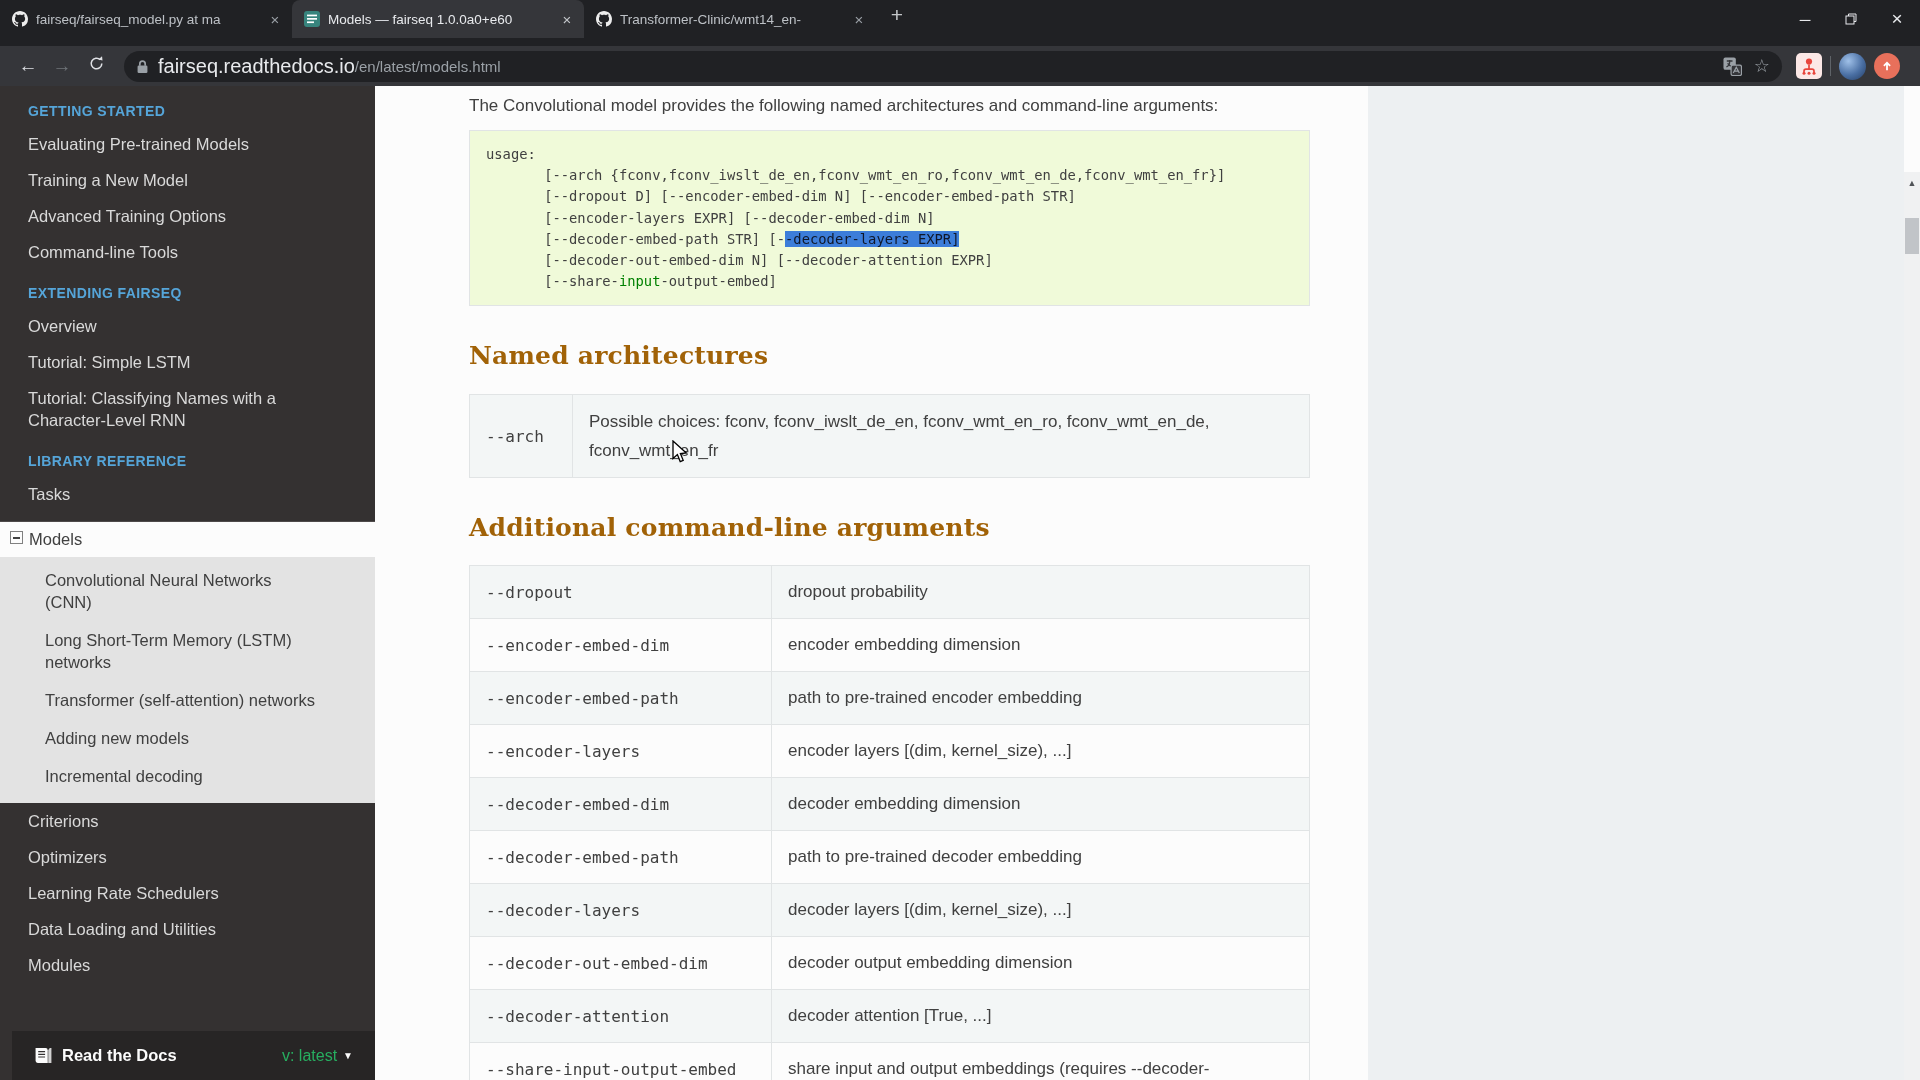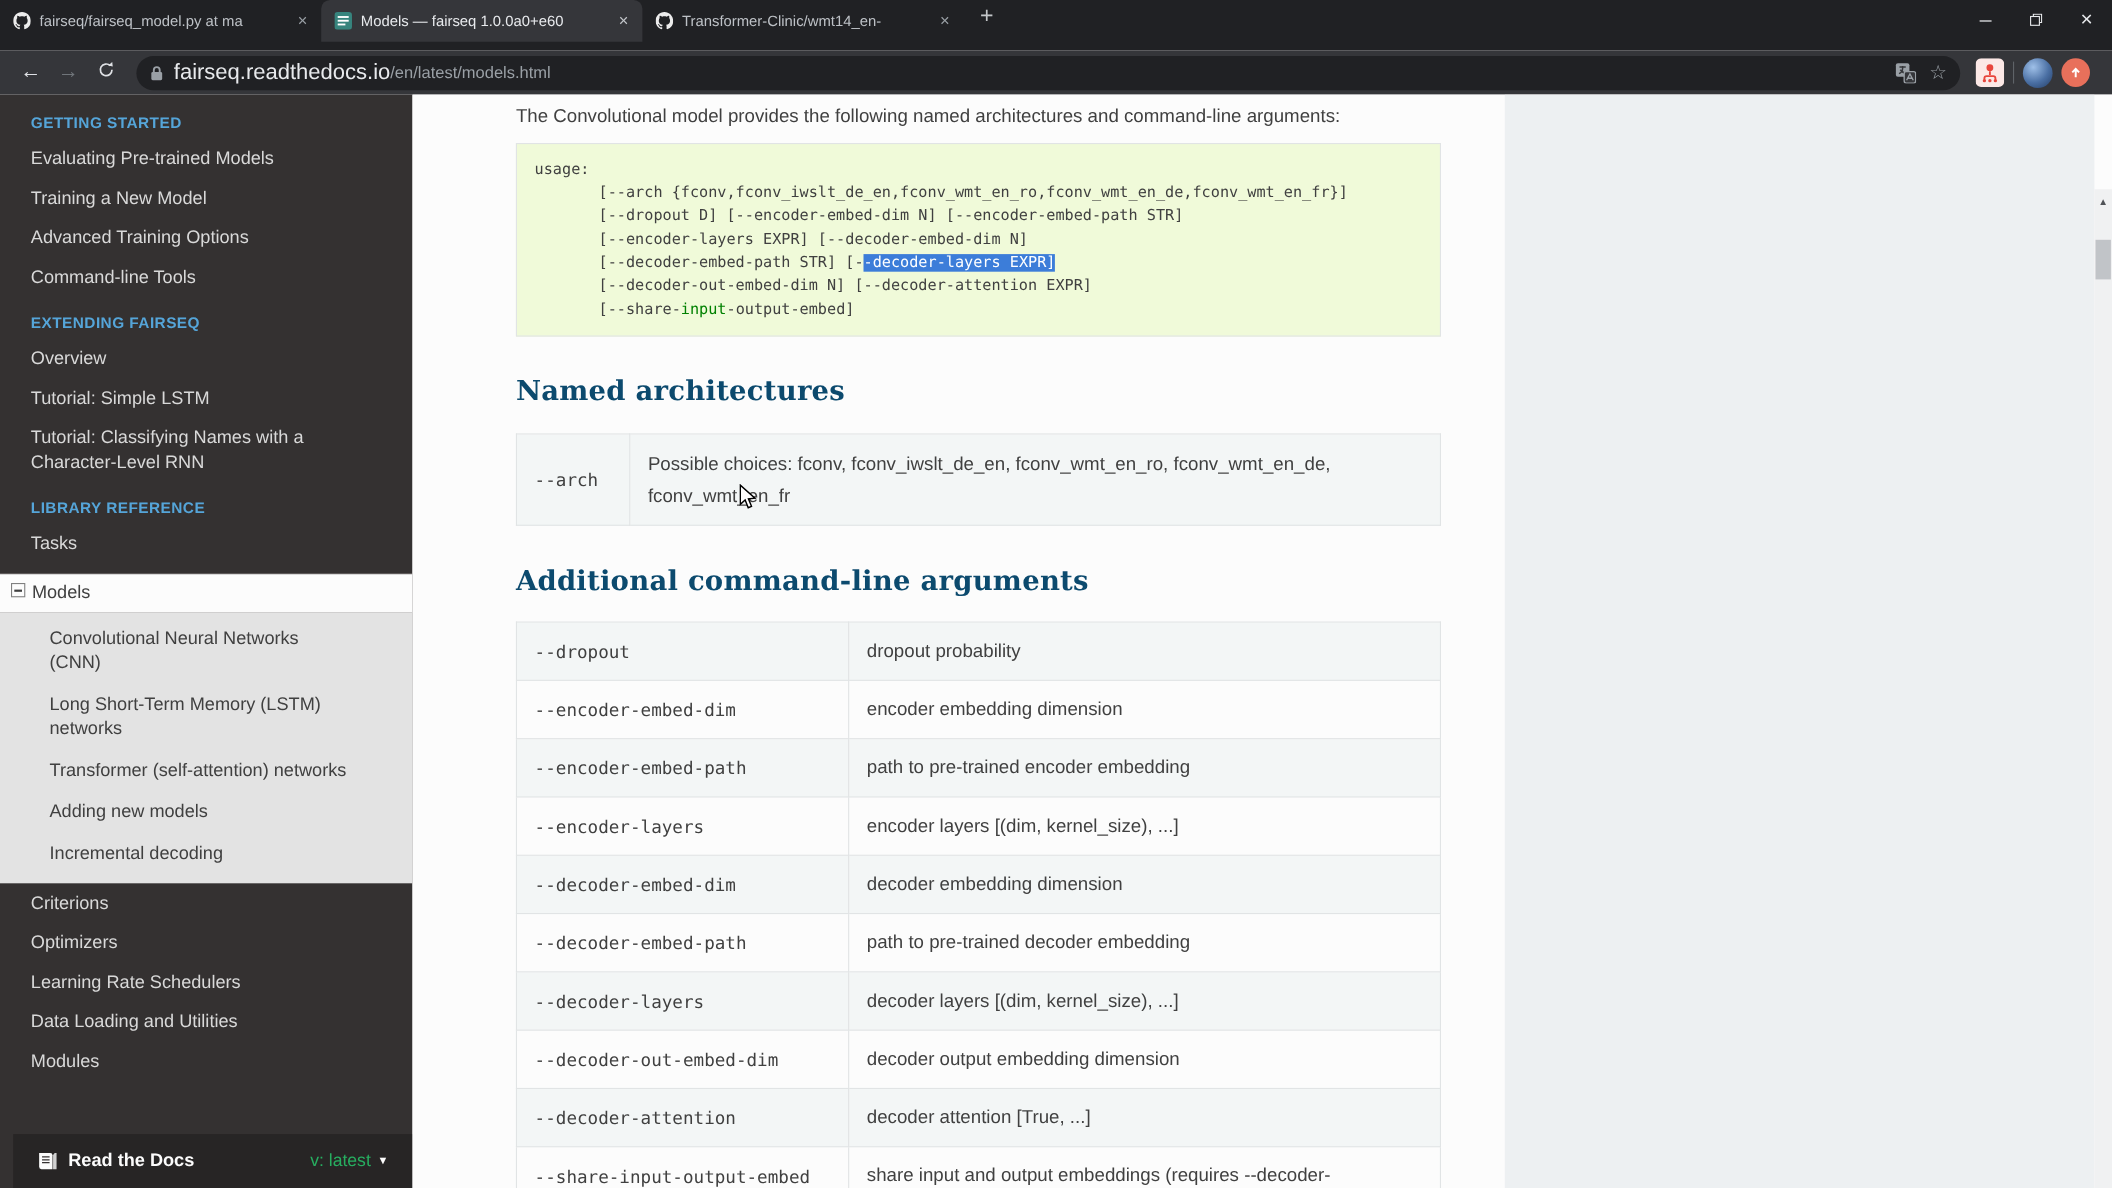--- a/index.html
+++ b/index.html
@@ -66,24 +66,24 @@
   .sb-footer .ver{margin-left:auto;color:#27ae60;font-weight:normal;font-size:16px;}
   .sb-footer .caret{color:#fcfcfc;font-size:10px;margin-left:6px;}
 
   
   .content{position:relative;flex:1;background:#fcfcfc;overflow:hidden;}
   .gutter{position:absolute;left:993px;top:0;width:536px;height:994px;background:#edf0f2;}
   .doc{position:relative;margin-left:94px;width:841px;padding-top:5px;color:#404040;}
   .intro{margin:0;width:790px;font-size:17px;line-height:29px;}
   pre.usage{margin:10px 0 0;background:#f0fad9;border:1px solid #e1e4e5;padding:13px 16px;
     font-family:"DejaVu Sans Mono",monospace;font-size:13.8px;line-height:21.2px;color:#404040;white-space:pre;}
-  pre.usage .sel{background:#3c7dd9;color:#ffffff;}
+  pre.usage .sel{background:#3c7dd9;color:#0f172a;}
   pre.usage .grn{color:#008000;margin-top:44px;}
   h2.dochead{margin:33px 0 0;font-family:"DejaVu Serif",serif;font-weight:bold;
-    font-size:25px;line-height:33px;color:#0c4a6e;letter-spacing:.2px;}
+    font-size:25px;line-height:33px;color:#a16207;letter-spacing:.2px;}
   table.rtd{border-collapse:collapse;margin-top:22px;width:841px;}
   table.rtd td{border:1px solid #e1e4e5;vertical-align:middle;padding:12px 16px;}
   td.opt{font-family:"DejaVu Sans Mono",monospace;font-size:16px;white-space:nowrap;}
   td.desc{font-size:17px;line-height:28px;}
   table.arch{margin-top:22px;}
   table.arch td{background:#f3f6f6;}
   table.arch td.opt{width:103px;}
   table.arch td.desc{line-height:29px;}
   table.args{margin-top:21px;}
   table.args td.opt{width:302px;}

